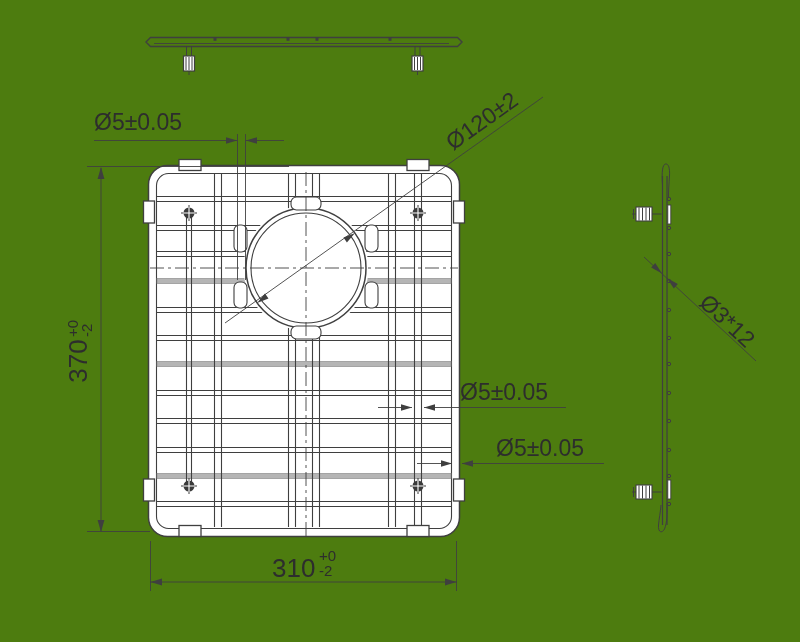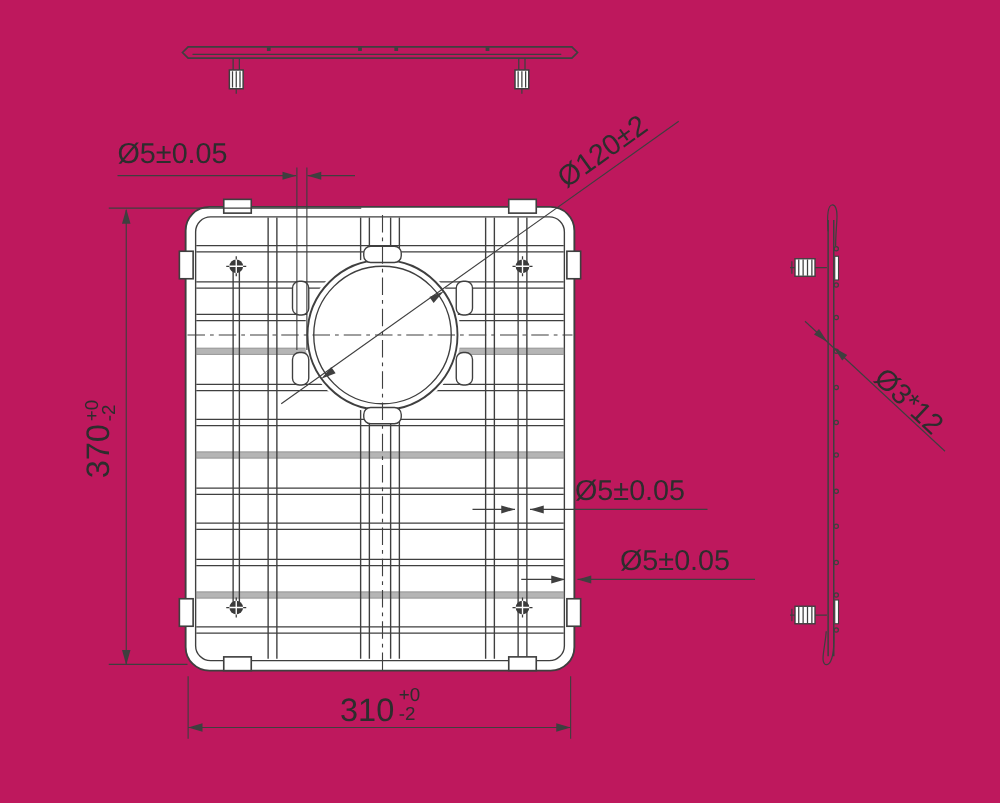--- a/index.html
+++ b/index.html
@@ -1,16 +1,16 @@
 <!DOCTYPE html>
 <html><head>
 <meta charset="utf-8">
 <style>
   html,body{margin:0;padding:0;background:#ffffff;}
-  .stage{position:relative;width:800px;height:642px;background:#be185d;overflow:hidden;}
+  .stage{position:relative;width:800px;height:642px;background:#4d7c0f;overflow:hidden;}
   svg{display:block;}
   svg text{fill:#2d2d2d;font-family:"Liberation Sans",sans-serif;}
   .dim{font-size:23px;}
   .big{font-size:26px;}
   .tol{font-size:15px;}
   .ln{stroke:#3f3f3f;fill:none;}
   .thin{stroke-width:0.9;}
   .wire{stroke-width:1.1;}
   .frame{stroke-width:1.5;}
   .arr{fill:#3f3f3f;stroke:none;}

